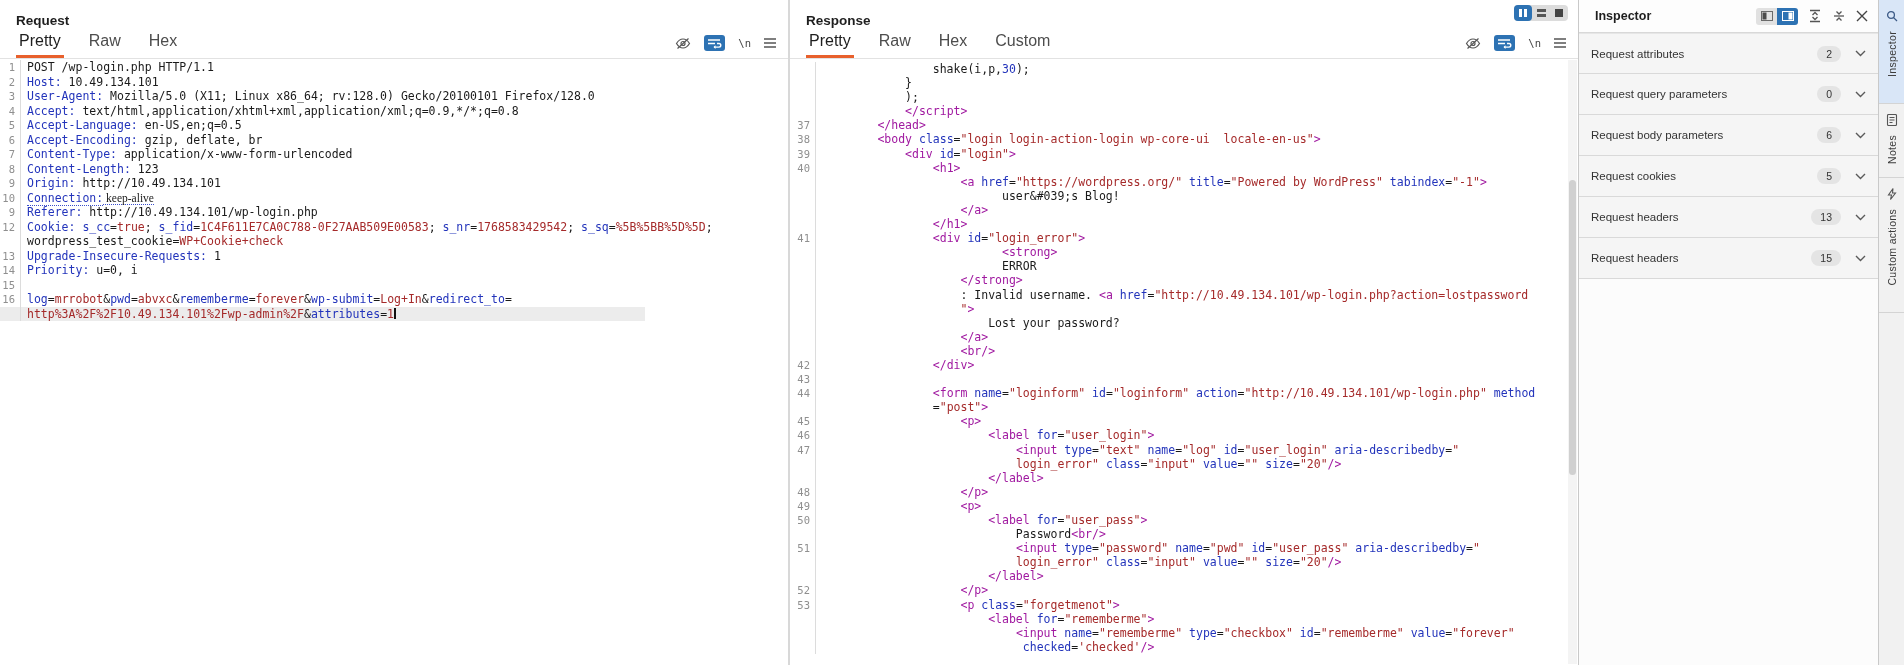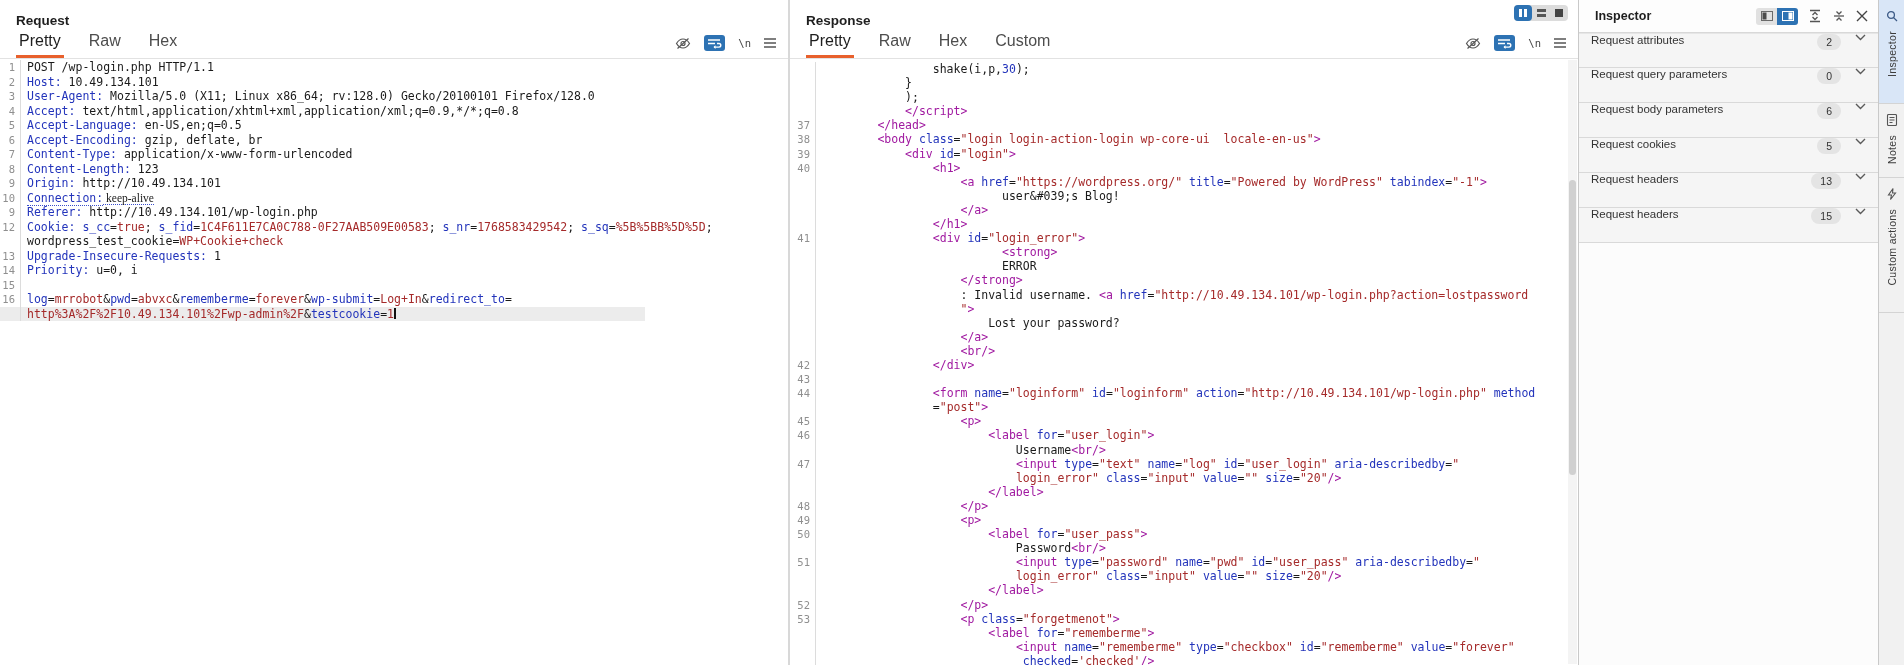--- a/index.html
+++ b/index.html
@@ -60,21 +60,21 @@
   
   .inspector { position:absolute; left:1578px; width:300px; top:0; bottom:0; background:#fcfcfc;
                border-left:1px solid #c9c9c9; }
   .insp-head { position:relative; height:33px; border-bottom:1px solid #d8d8d8; display:flex; align-items:center;
                padding:0 10px 0 16px; background:#fdfdfd; }
   .insp-title { font-size:12.5px; font-weight:bold; color:#1e1e1e; }
   .insp-ctls { margin-left:auto; display:flex; align-items:center; gap:10px; }
   .seg { display:flex; border-radius:3px; overflow:hidden; }
   .seg .sbtn { width:21px; height:17px; display:flex; align-items:center; justify-content:center; background:#e1e1e1; cursor:pointer; }
   .seg .sbtn.active { background:#2d72b3; }
-  .insp-row { height:35px; background:#f5f5f5; border-bottom:1px solid #d9d9d9; display:flex; align-items:flex-start;
+  .insp-row { height:41px; background:#f5f5f5; border-bottom:1px solid #d9d9d9; display:flex; align-items:center;
               padding:0 12px 0 12px; cursor:pointer; }
   .insp-row:first-of-type { border-top:1px solid #e6e6e6; }
   .insp-label { font-size:11.5px; color:#333; }
   .insp-badge { margin-left:auto; background:#e4e4e4; color:#333; font-size:10.5px; line-height:16px;
                 padding:0 9px; border-radius:9px; }
   .insp-chev { margin-left:14px; display:flex; }
 
   
   .vstrip { position:absolute; left:1878px; width:26px; top:0; bottom:0; background:#f1f1f1;
             border-left:1px solid #c9c9c9; }
@@ -187,21 +187,21 @@
         <div class="code-line">
           <span class="gutter">15</span>
           <span class="code"></span>
         </div>
         <div class="code-line">
           <span class="gutter">16</span>
           <span class="code"><span class="tk-b">log</span><span class="tk-d">=</span><span class="tk-r">mrrobot</span><span class="tk-d">&amp;</span><span class="tk-b">pwd</span><span class="tk-d">=</span><span class="tk-r">abvxc</span><span class="tk-d">&amp;</span><span class="tk-b">rememberme</span><span class="tk-d">=</span><span class="tk-r">forever</span><span class="tk-d">&amp;</span><span class="tk-b">wp-submit</span><span class="tk-d">=</span><span class="tk-r">Log+In</span><span class="tk-d">&amp;</span><span class="tk-b">redirect_to</span><span class="tk-d">=</span></span>
         </div>
         <div class="code-line hl">
           <span class="gutter"></span>
-          <span class="code"><span class="tk-r">http%3A%2F%2F10.49.134.101%2Fwp-admin%2F</span><span class="tk-d">&amp;</span><span class="tk-b">testcookie</span><span class="tk-d">=</span><span class="tk-r">1</span><span class="caret"></span></span>
+          <span class="code"><span class="tk-r">http%3A%2F%2F10.49.134.101%2Fwp-admin%2F</span><span class="tk-d">&amp;</span><span class="tk-b">attributes</span><span class="tk-d">=</span><span class="tk-r">1</span><span class="caret"></span></span>
         </div>
       </div>
   </section>
 
   <div class="vdivider"></div>
 
   <section class="panel response">
     <div class="panel-head">
       <div class="panel-title">Response</div>
       <div class="layout-ctl">
@@ -349,24 +349,20 @@
           <span class="gutter"></span>
           <span class="code"><span class="tk-d">                </span><span class="tk-d">=</span><span class="tk-r">"post"</span><span class="tk-p">&gt;</span></span>
         </div>
         <div class="code-line">
           <span class="gutter">45</span>
           <span class="code"><span class="tk-d">                    </span><span class="tk-p">&lt;p&gt;</span></span>
         </div>
         <div class="code-line">
           <span class="gutter">46</span>
           <span class="code"><span class="tk-d">                        </span><span class="tk-p">&lt;label</span><span class="tk-d"> </span><span class="tk-b">for</span><span class="tk-d">=</span><span class="tk-r">"user_login"</span><span class="tk-p">&gt;</span></span>
-        </div>
-        <div class="code-line">
-          <span class="gutter"></span>
-          <span class="code"><span class="tk-d">                            Username</span><span class="tk-p">&lt;br/&gt;</span></span>
         </div>
         <div class="code-line">
           <span class="gutter">47</span>
           <span class="code"><span class="tk-d">                            </span><span class="tk-p">&lt;input</span><span class="tk-d"> </span><span class="tk-b">type</span><span class="tk-d">=</span><span class="tk-r">"text"</span><span class="tk-d"> </span><span class="tk-b">name</span><span class="tk-d">=</span><span class="tk-r">"log"</span><span class="tk-d"> </span><span class="tk-b">id</span><span class="tk-d">=</span><span class="tk-r">"user_login"</span><span class="tk-d"> </span><span class="tk-b">aria-describedby</span><span class="tk-d">=</span><span class="tk-r">"</span></span>
         </div>
         <div class="code-line">
           <span class="gutter"></span>
           <span class="code"><span class="tk-d">                            </span><span class="tk-r">login_error"</span><span class="tk-d"> </span><span class="tk-b">class</span><span class="tk-d">=</span><span class="tk-r">"input"</span><span class="tk-d"> </span><span class="tk-b">value</span><span class="tk-d">=</span><span class="tk-r">""</span><span class="tk-d"> </span><span class="tk-b">size</span><span class="tk-d">=</span><span class="tk-r">"20"</span><span class="tk-p">/&gt;</span></span>
         </div>
         <div class="code-line">

